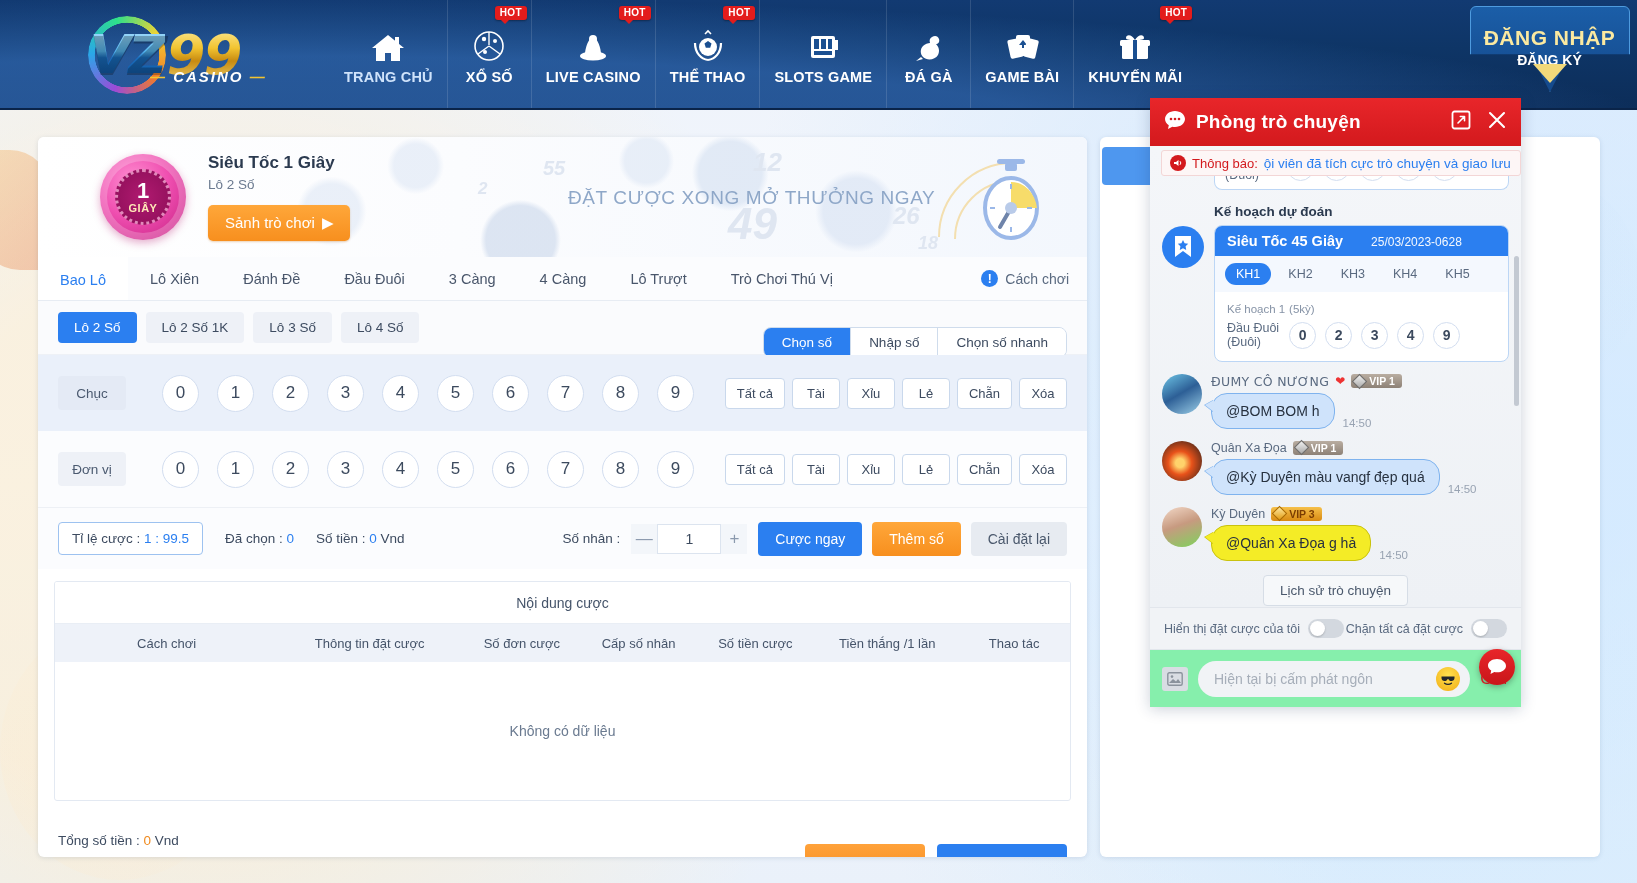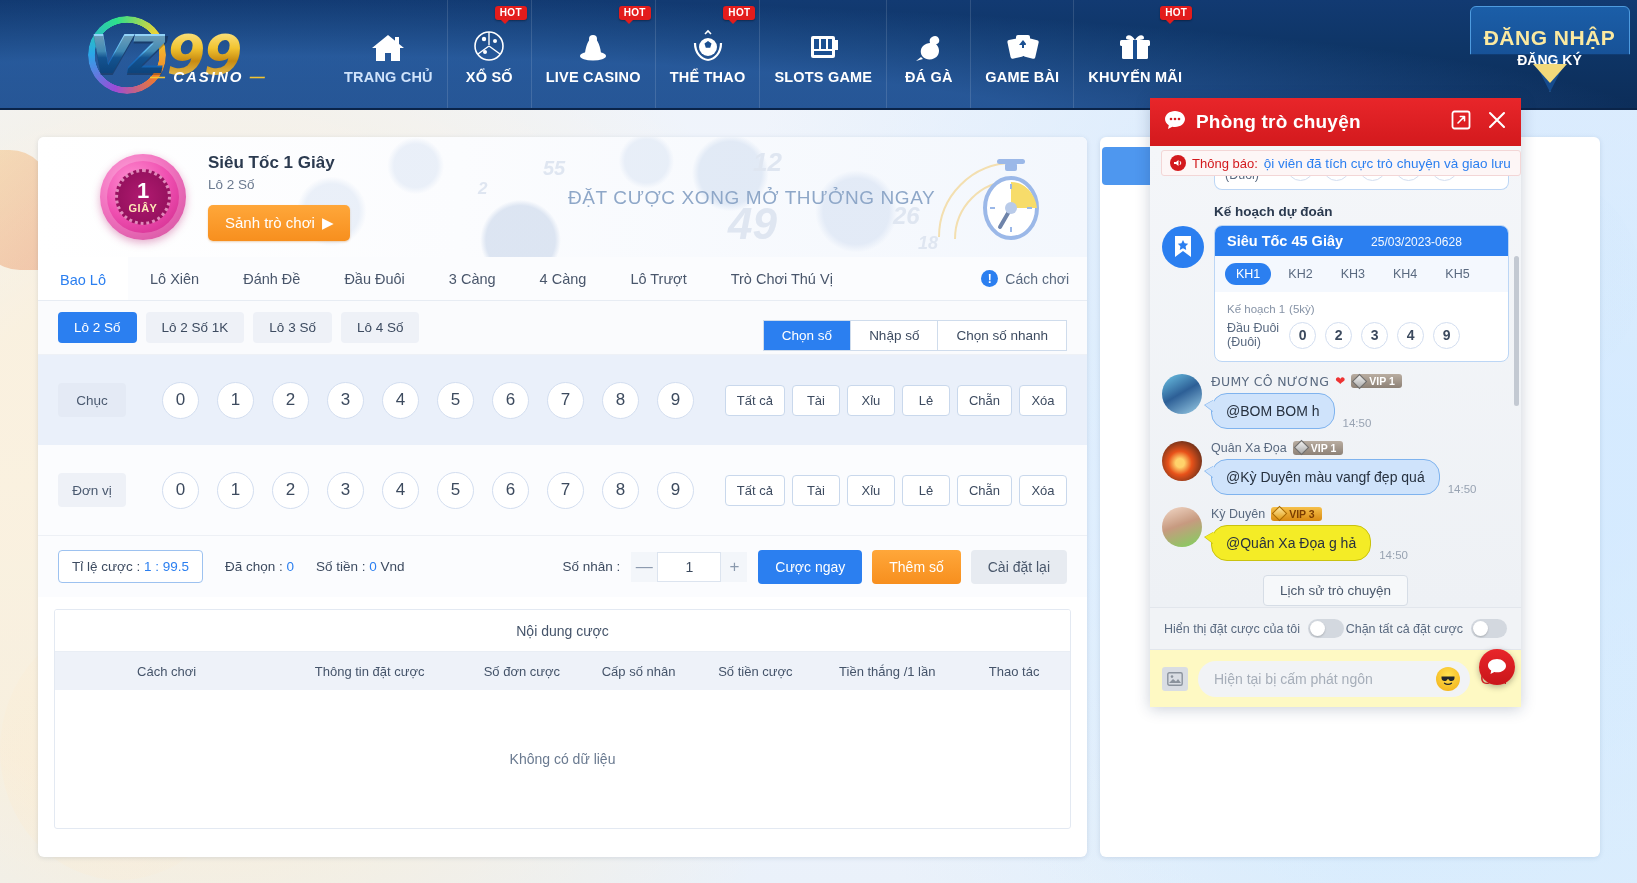--- a/index.html
+++ b/index.html
@@ -202,32 +202,32 @@
   .subtabs-row {
     height: 54px; display: flex; align-items: center; padding: 0 20px; gap: 9px;
     background: #fafbfd; border-bottom: 1px solid #eef1f6; position: relative;
   }
   .chip {
     padding: 8px 16px; border-radius: 4px; font-size: 13.5px; cursor: pointer;
     background: #eef1f7; color: #3d4b60;
   }
   .chip.active { background: #2b7ff0; color: #fff; }
   .mode-group {
-    position: absolute; right: 20px; top: 19px; display: flex;
-    border: 1px solid #cfdcec; border-radius: 0; overflow: hidden;
+    position: absolute; right: 20px; top: 26px; display: flex;
+    border: 1px solid #cfdcec; border-radius: 8px; overflow: hidden;
   }
   .mode-btn {
     padding: 7px 18px; font-size: 13.5px; background: #ffffff; color: #3d4b60; cursor: pointer;
     border-left: 1px solid #cfdcec;
   }
   .mode-btn:first-child { border-left: none; }
   .mode-btn.active { background: #2b7ff0; color: #fff; border-color: #2b7ff0; }
 
   .num-row {
-    height: 90px; display: flex; align-items: center; padding-left: 20px; position: relative;
+    height: 76px; display: flex; align-items: center; padding-left: 20px; position: relative;
   }
   .num-row.even { background: #eaf0fa; }
   .num-row.odd { background: #fbfcfe; }
   .row-label {
     width: 68px; height: 34px; background: #e4eaf5; border-radius: 4px;
     display: flex; align-items: center; justify-content: center;
     font-size: 13.5px; color: #4b5a70;
   }
   .num-row.odd .row-label { background: #eef1f7; }
   .balls { display: flex; gap: 18px; margin-left: 36px; }
@@ -427,21 +427,21 @@
   }
   .toggle::after {
     content:''; position: absolute; left: 2px; top: 2px; width: 15px; height: 15px;
     border-radius: 50%; background: #fff; box-shadow: 0 1px 2px rgba(0,0,0,.2);
   }
   .tg-group { display: flex; align-items: center; }
   .tg-group.right { margin-left: auto; }
 
   .chat-input-bar {
     height: 58px; flex: none; display: flex; align-items: center; gap: 10px; padding: 0 12px;
-    background: #fef9c3; border-top: 1px solid #e2e6ec;
+    background: #86efac; border-top: 1px solid #e2e6ec;
   }
   .img-ico {
     width: 26px; height: 24px; border-radius: 3px; background: #d9dde3; flex: none;
     display: flex; align-items: center; justify-content: center;
   }
   .msg-input {
     flex: 1; height: 36px; border-radius: 18px; background: #f1f3f6; border: none;
     padding: 0 42px 0 16px; font-size: 14px; color: #3c4a5e;
     font-family: "Liberation Sans", sans-serif;
   }

